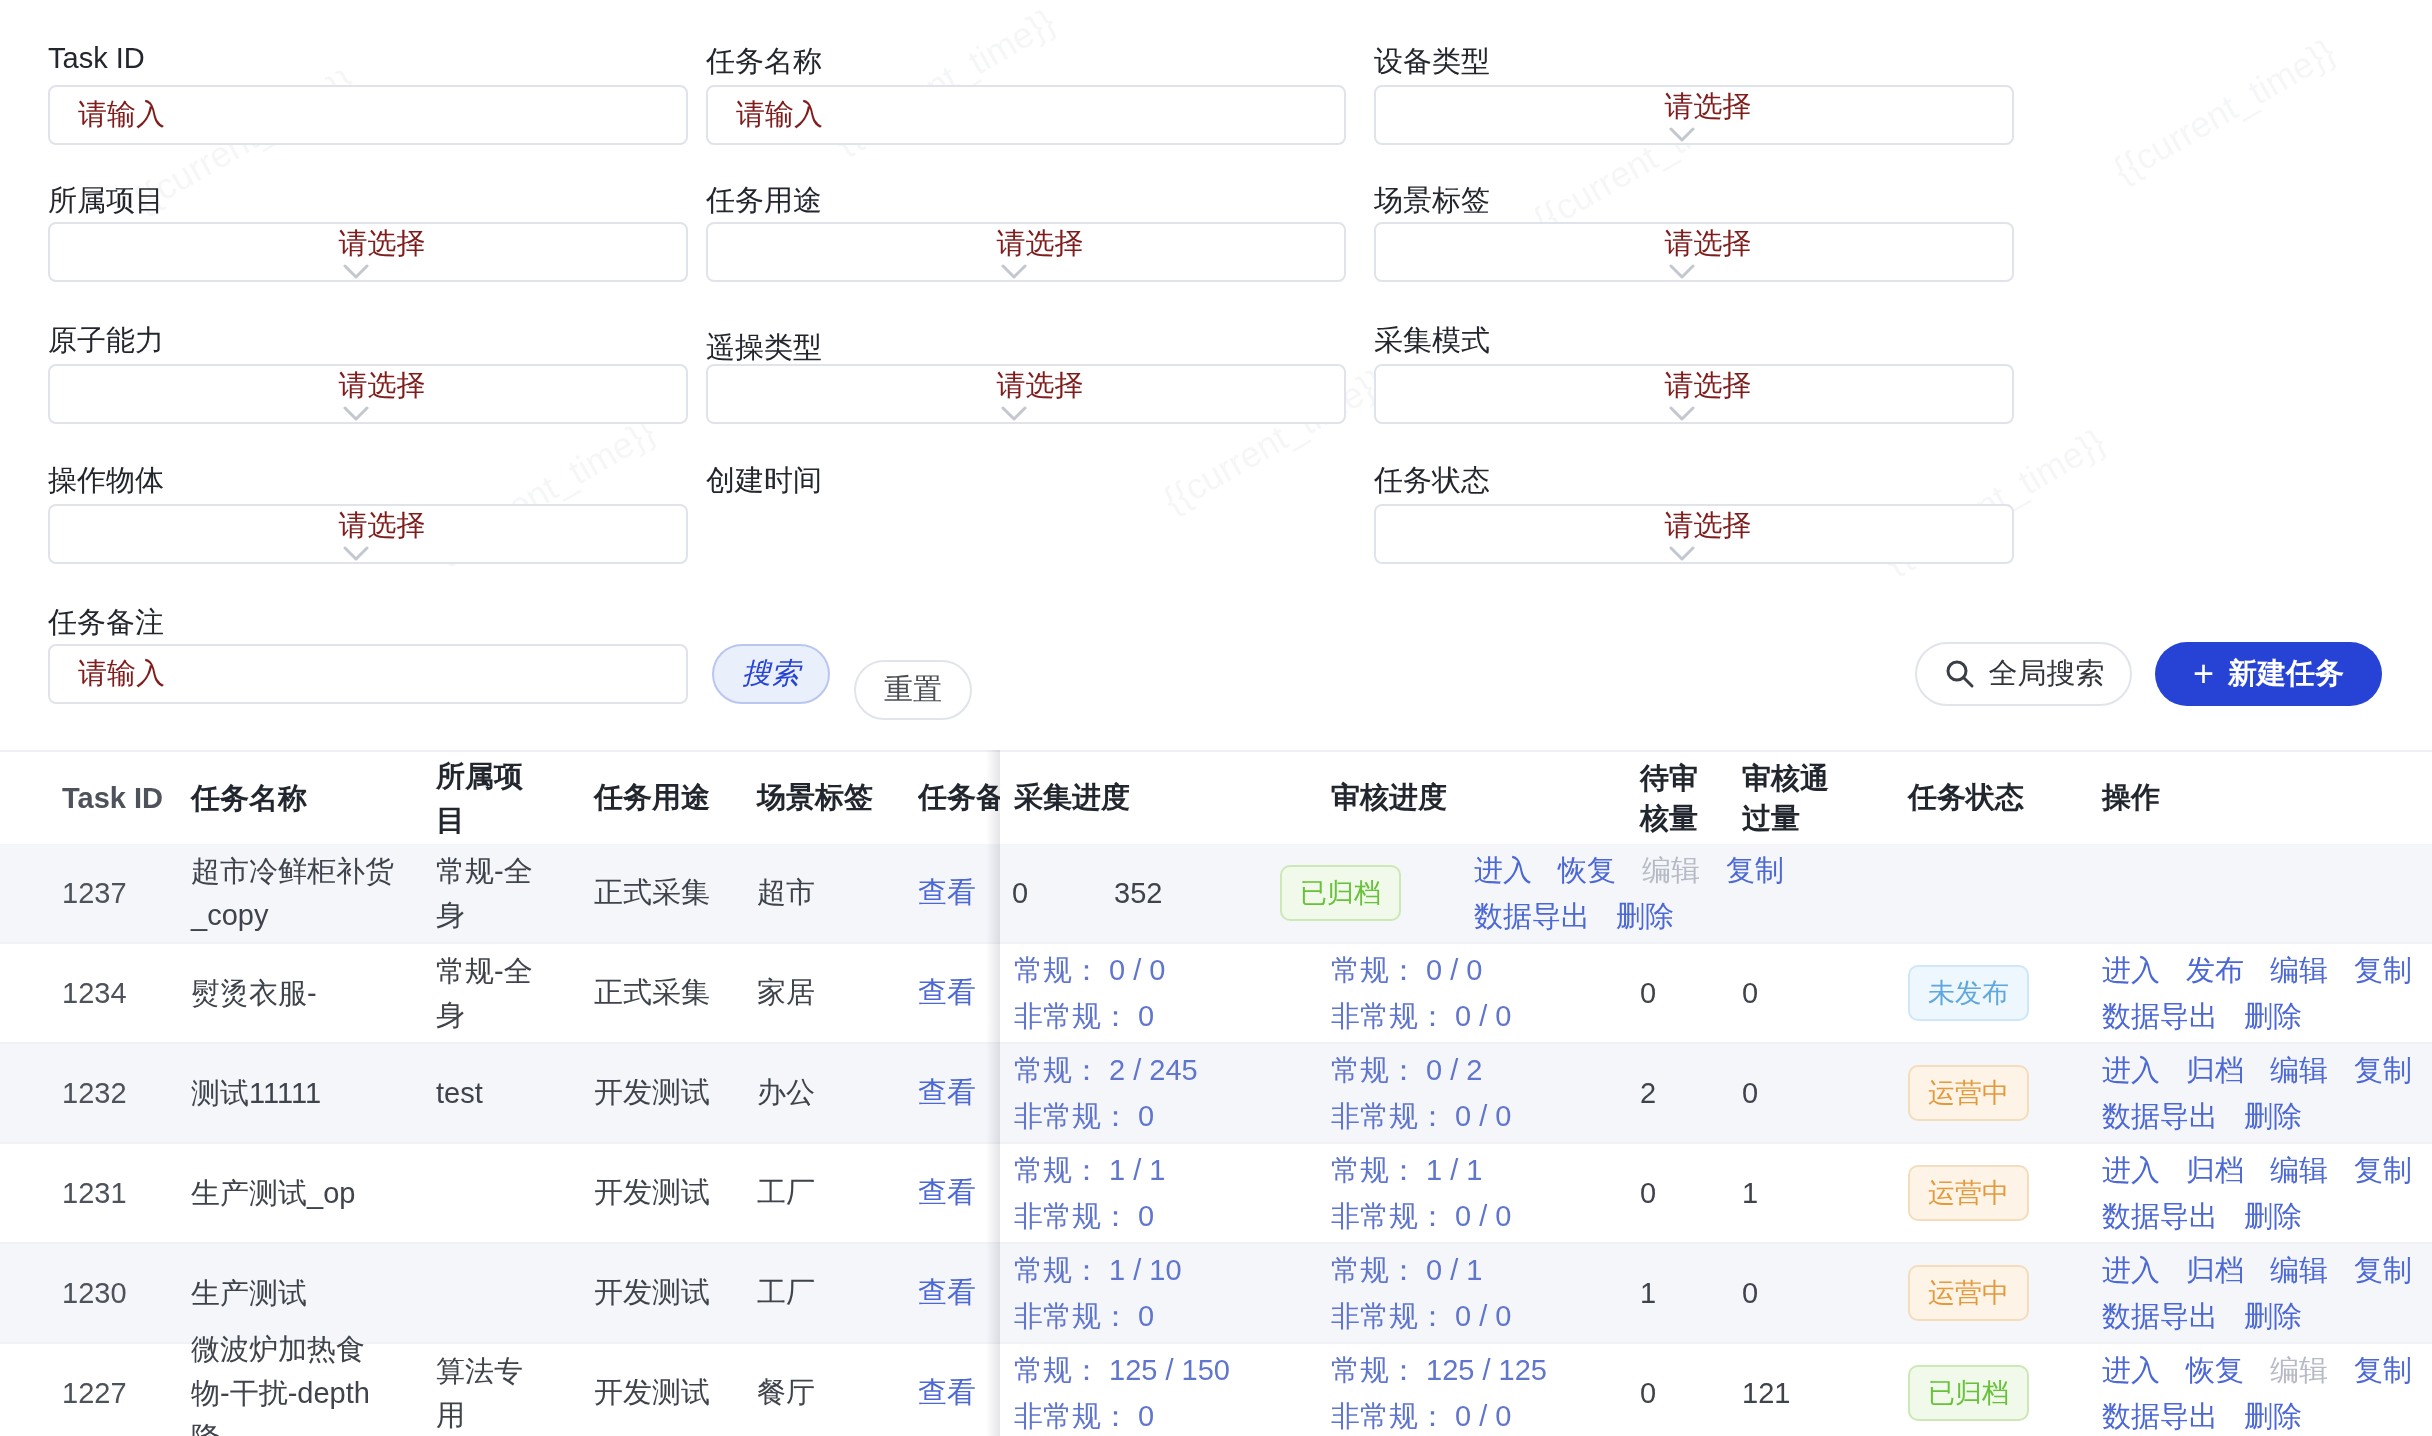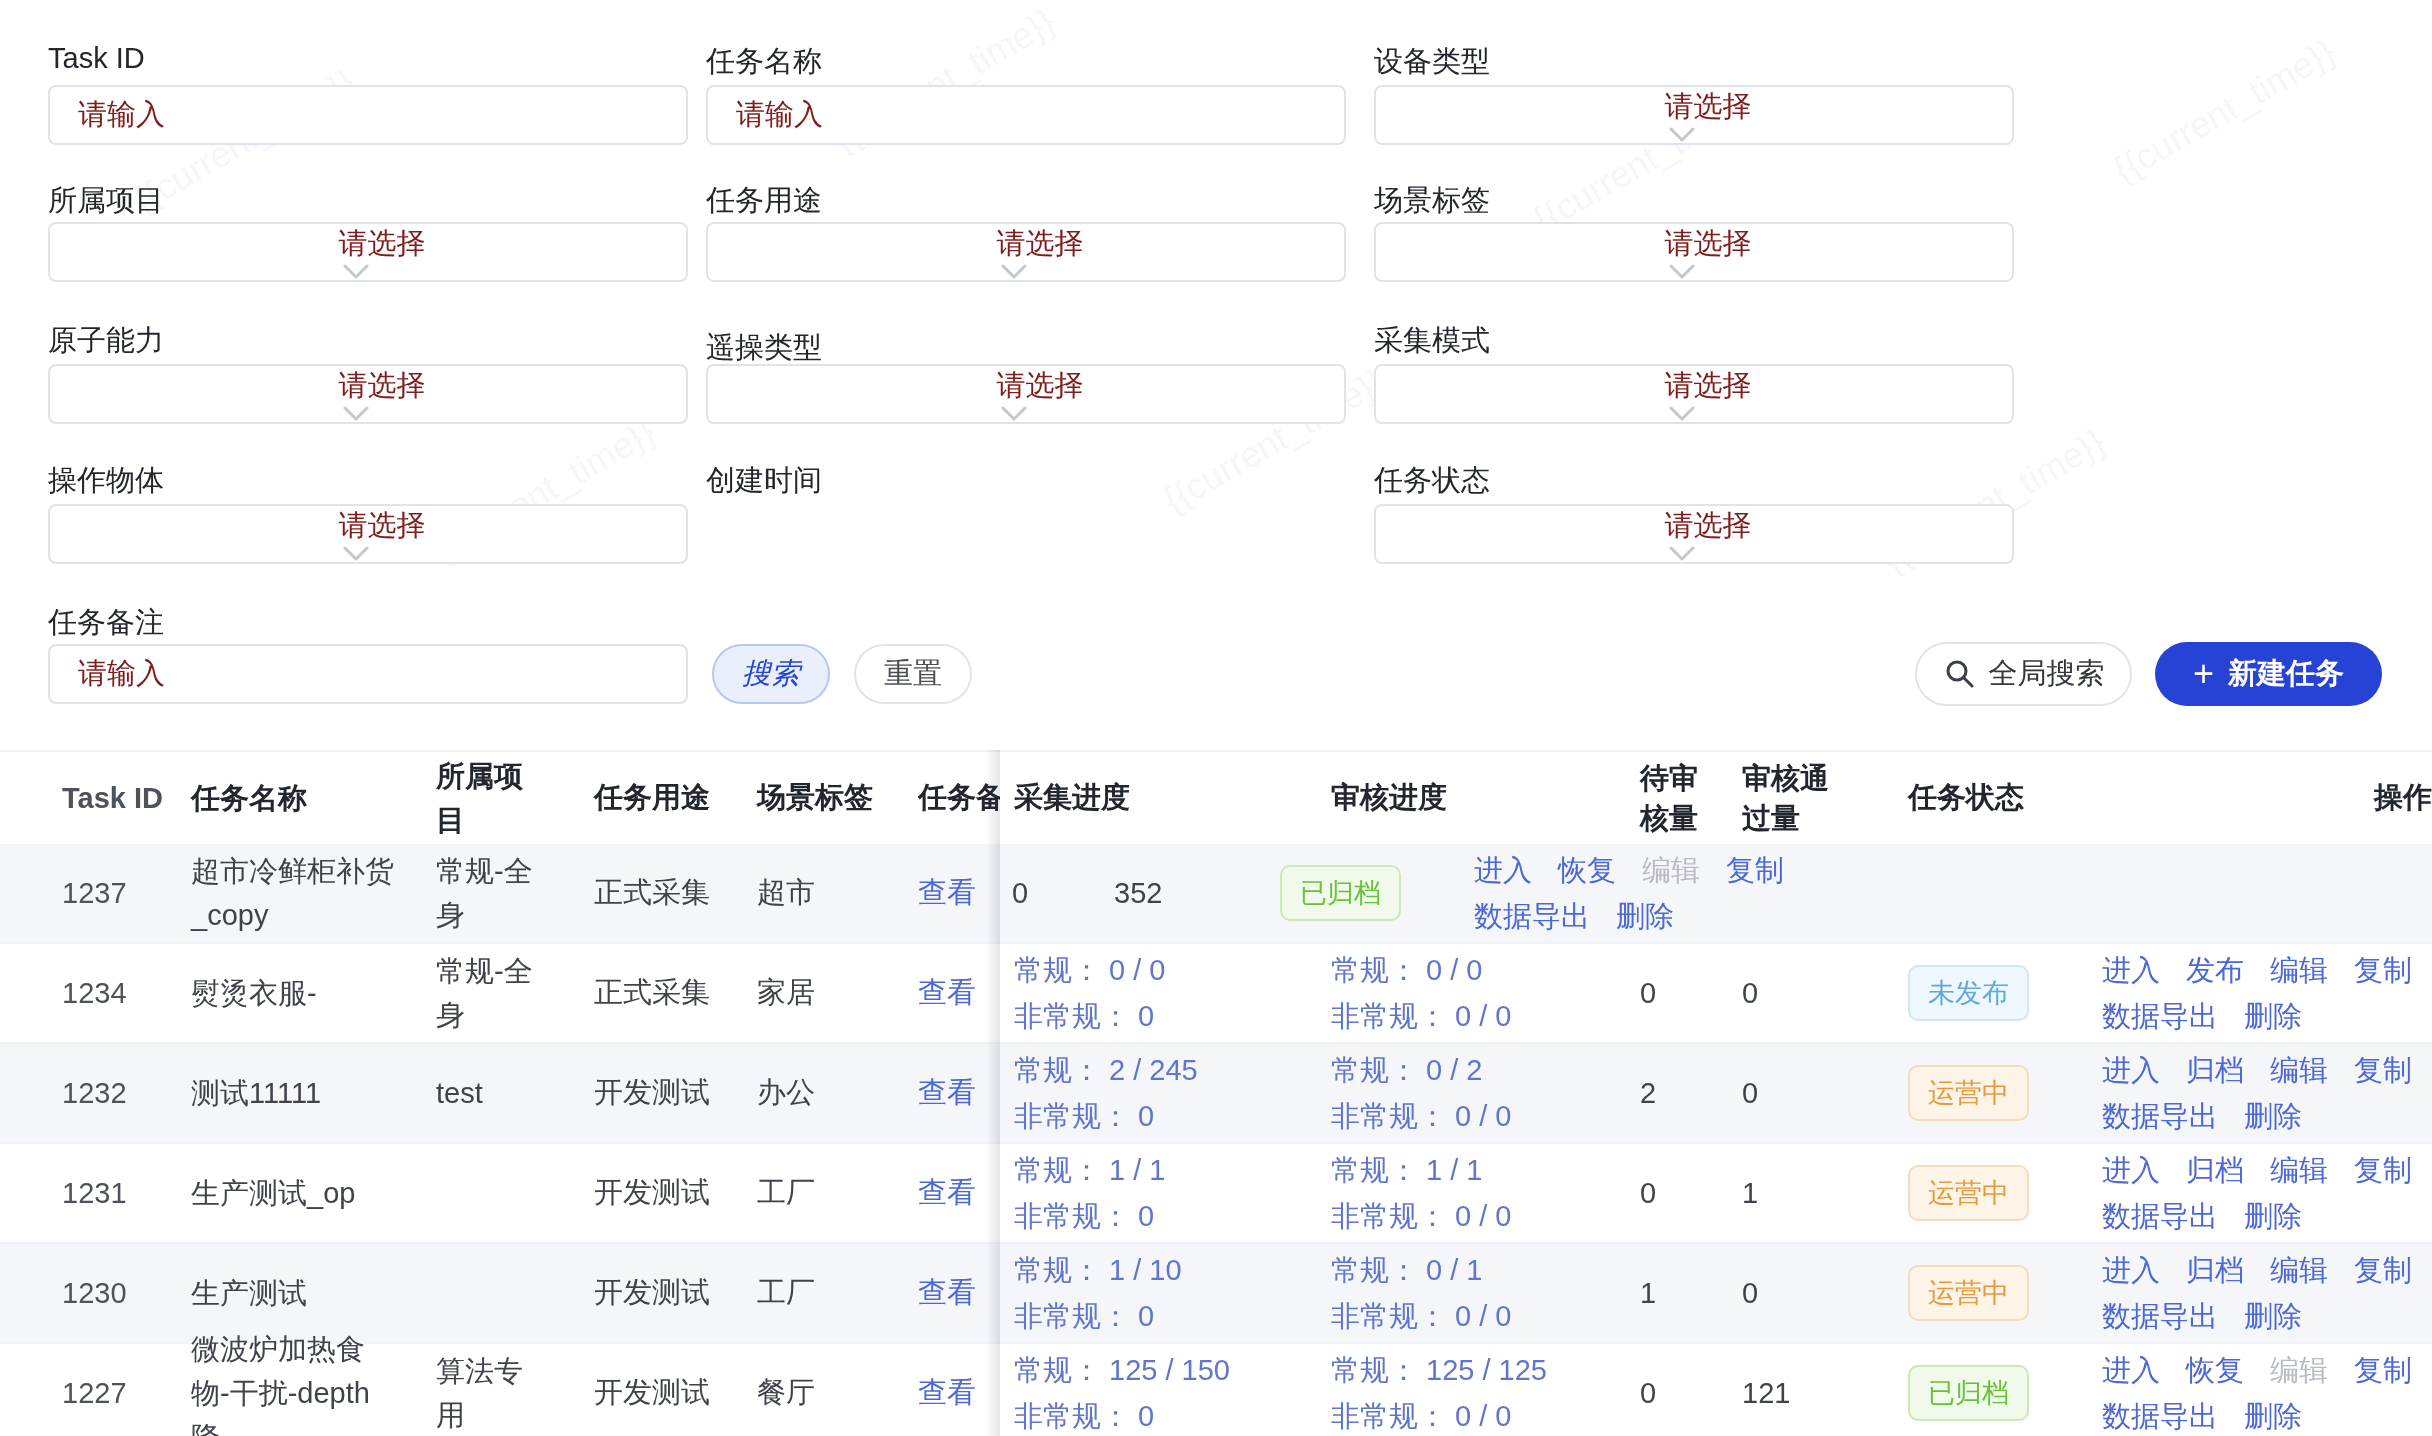--- a/index.html
+++ b/index.html
@@ -16,21 +16,21 @@
   .control .chev{margin-right:24px;display:flex;align-items:center;}
   .control.select{cursor:pointer;flex-direction:column;}
   .daterange .cal{margin-left:26px;display:flex;align-items:center;}
   .daterange .ph{flex:1;text-align:center;margin:0;}
   .daterange .sep{color:#23262d;font-size:29px;}
   
   .btn{position:absolute;display:flex;align-items:center;justify-content:center;box-sizing:border-box;
        font-size:29px;border-radius:32px;cursor:pointer;z-index:1;}
   .btn-search{left:712px;top:644px;width:118px;height:60px;background:#eaeffc;
               border:2px solid #b9c6f0;color:var(--primary,#2643d6);font-style:italic;}
-  .btn-reset{left:854px;top:644px;width:118px;height:60px;background:#fff;
+  .btn-reset{left:854px;top:660px;width:118px;height:60px;background:#fff;
              border:2px solid #e1e4ea;color:#4a4d55;}
   .btn-global{left:1915px;top:642px;width:217px;height:64px;background:#fff;
               border:2px solid #e1e4ea;color:#33363d;gap:12px;}
   .btn-create{left:2155px;top:642px;width:227px;height:64px;background:var(--primary,#2643d6);
               border:none;color:#fff;font-weight:700;gap:14px;}
   .btn-create .plus{font-size:36px;font-weight:400;line-height:1;}
   
   .table{position:absolute;left:0;top:750px;width:2432px;height:686px;z-index:1;}
   .thead{display:flex;align-items:center;height:92px;border-top:2px solid #eef0f4;
          font-weight:700;color:#22262e;font-size:29px;background:#fff;}
@@ -42,21 +42,21 @@
   .c2{width:245px;padding-right:35px;word-break:break-all;line-height:44px;}
   .c3{width:158px;padding-right:43px;word-break:break-all;line-height:44px;}
   .c4{width:163px;}
   .c5{width:161px;}
   .c6{width:82px;overflow:hidden;white-space:nowrap;}
   .c7{width:317px;padding-left:14px;}
   .c8{width:311px;padding-left:14px;}
   .c9{width:102px;padding-left:12px;}
   .c10{width:130px;padding-left:12px;}
   .c11{width:212px;padding-left:48px;}
-  .c12{width:360px;padding-left:30px;text-align:right;}
+  .c12{width:360px;padding-left:30px;}
   .hdr-wrap{display:block;line-height:40px;word-break:break-all;}
   .c9 .hdr-wrap{width:70px;}
   .c10 .hdr-wrap{width:90px;}
   .prog div{line-height:46px;color:var(--progress-text,#6076cd);white-space:nowrap;}
   .link{color:var(--link,#4c68d5);cursor:pointer;white-space:nowrap;}
   .link.disabled{color:#b6bac4;cursor:default;}
   .acts .al{display:flex;gap:26px;line-height:46px;}
   .badge{display:inline-block;padding:8px 18px;font-size:27px;border-radius:10px;
          border:2px solid;line-height:1.35;white-space:nowrap;}
   .b-archived{color:var(--success,#67c23a);background:#f0f9ea;border-color:#cbe8b6;}

